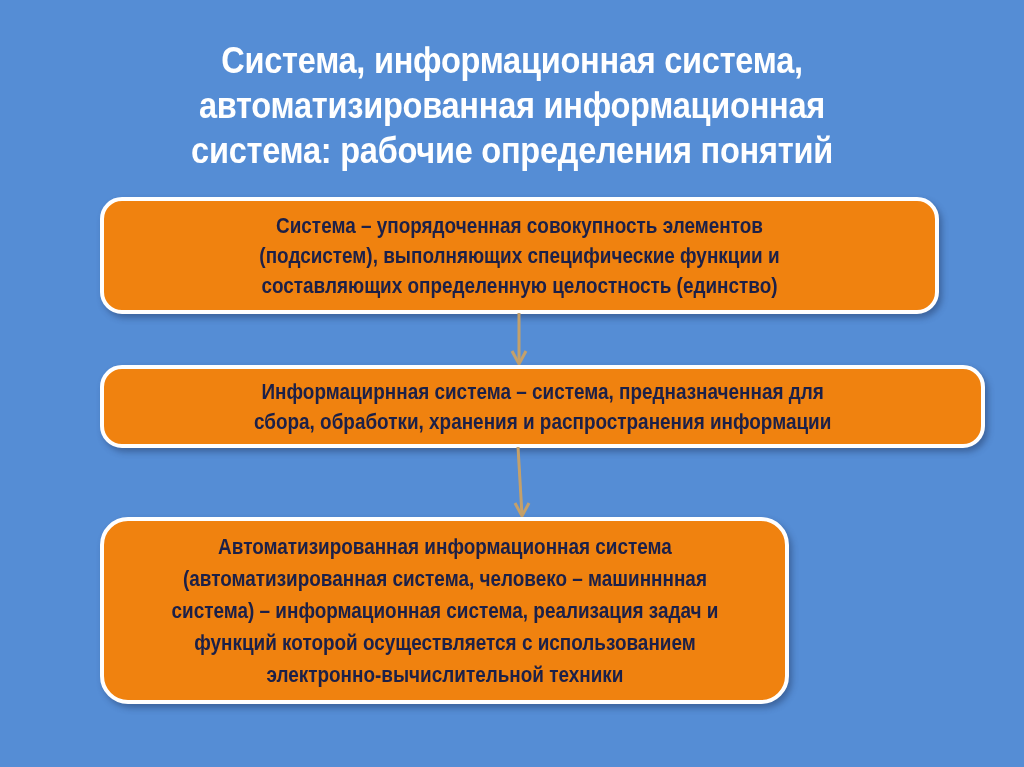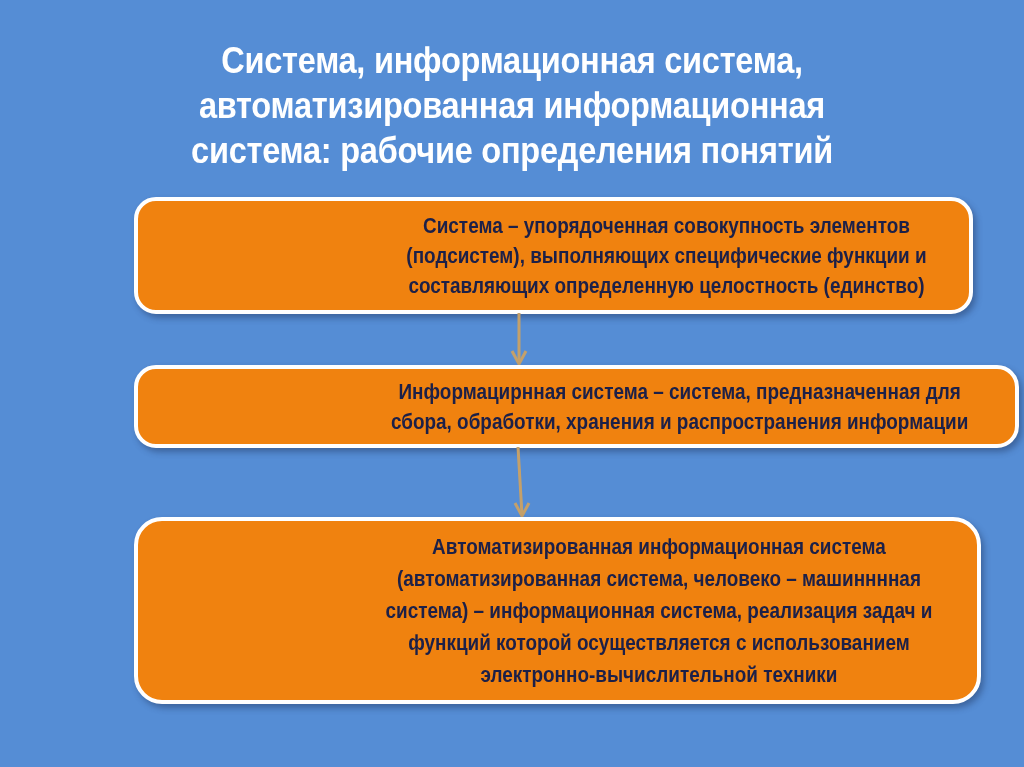--- a/index.html
+++ b/index.html
@@ -13,31 +13,30 @@
     position:absolute; left:40px; top:38px; width:944px;
     text-align:center; color:#ffffff; font-weight:bold;
     font-size:37px; line-height:45px; letter-spacing:-0.3px;
     transform:scaleX(0.88); transform-origin:center top;
   }
   .box {
     position:absolute; box-sizing:border-box;
     background:#f0820f; border:4px solid #ffffff;
     border-radius:22px;
     box-shadow:3px 4px 6px rgba(30,50,90,0.45);
-    display:flex; align-items:center; justify-content:flex-end;
+    display:flex; align-items:center; justify-content:center;
     text-align:center;
-    margin-left:34px;
   }
   .box-text {
     color:#1c2048; font-weight:bold; font-size:22px; line-height:30px;
     transform:scaleX(0.86); white-space:pre-line;
   }
   #box1 { left:100px; top:197px; width:839px; height:117px; }
   #box2 { left:100px; top:365px; width:885px; height:83px; }
-  #box3 { left:100px; top:517px; width:847px; height:187px; border-radius:28px; }
+  #box3 { left:100px; top:517px; width:689px; height:187px; border-radius:28px; }
   #box3 .box-text { line-height:32px; }
   .arrow { position:absolute; }
 </style>
 </head>
 <body>
 
 <div class="title">
   <div>Система, информационная система,</div>
   <div>автоматизированная информационная</div>
   <div>система: рабочие определения  понятий</div>

